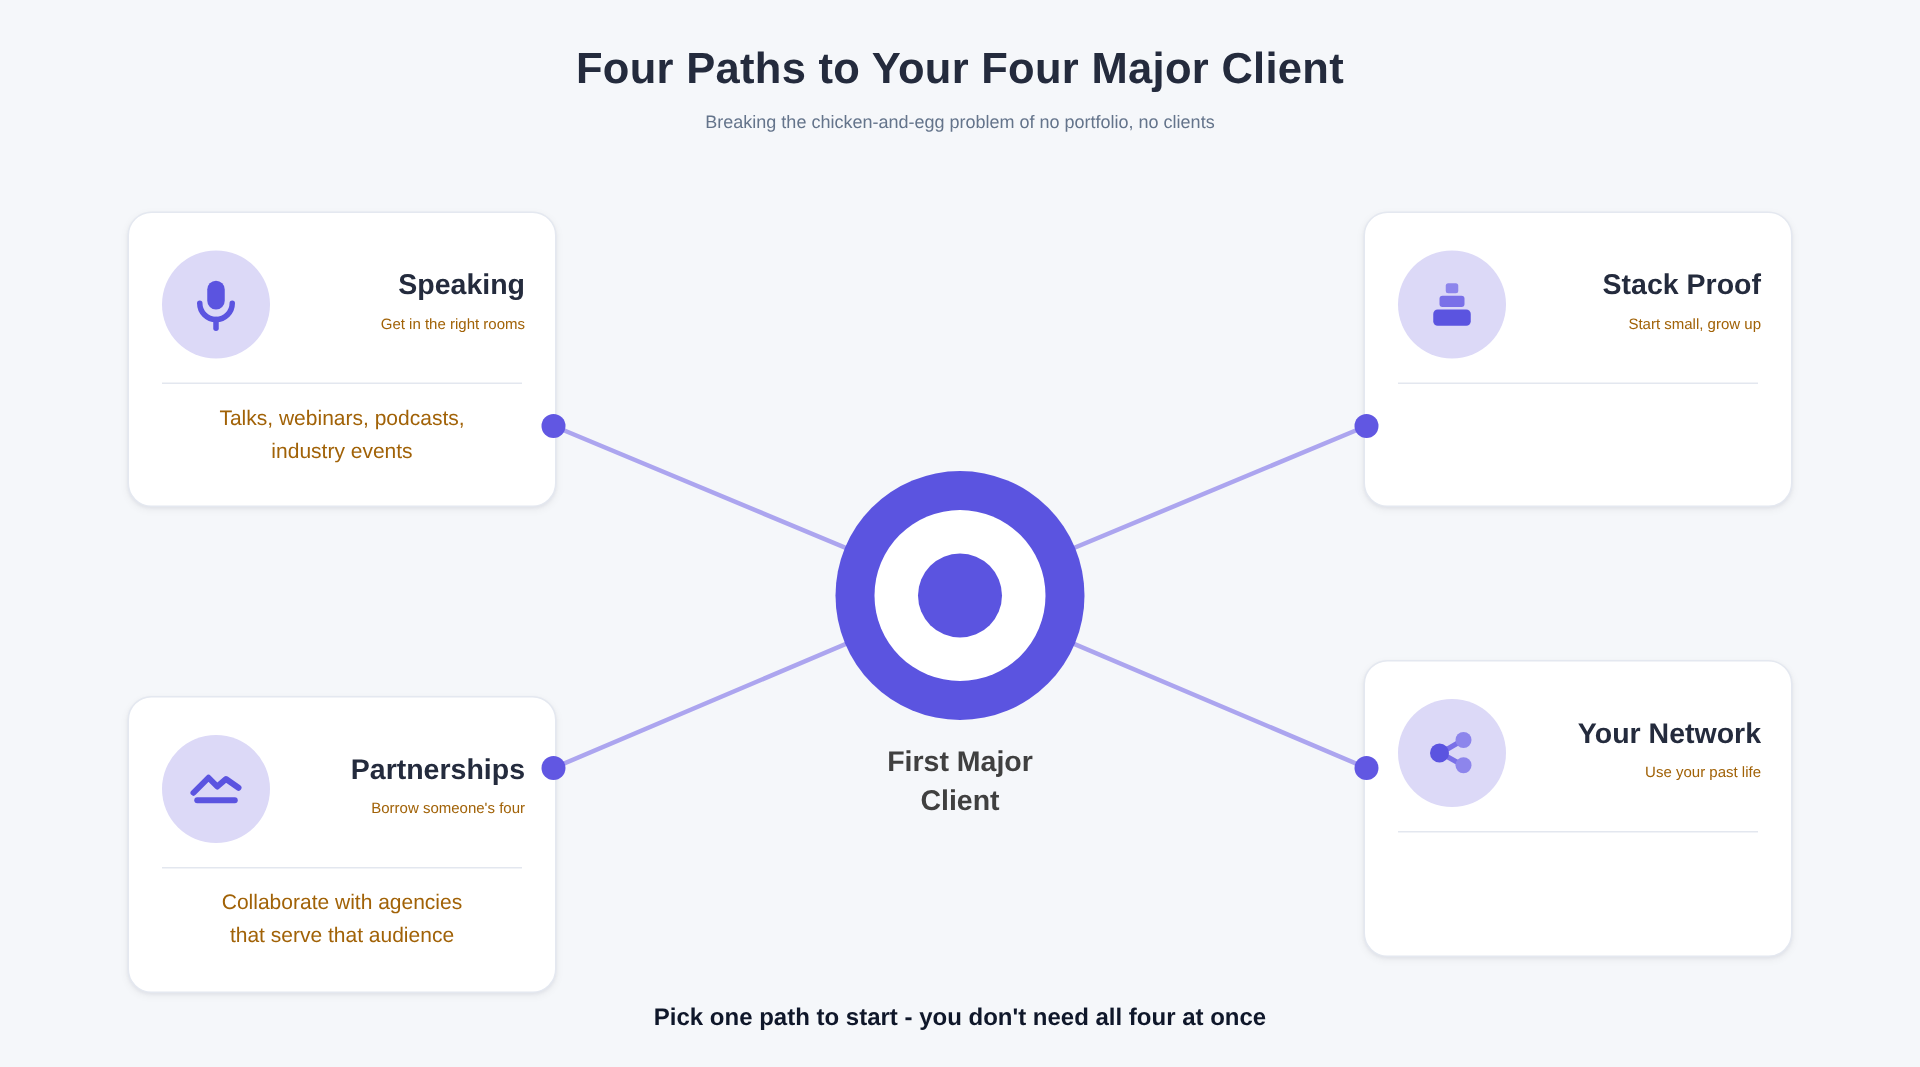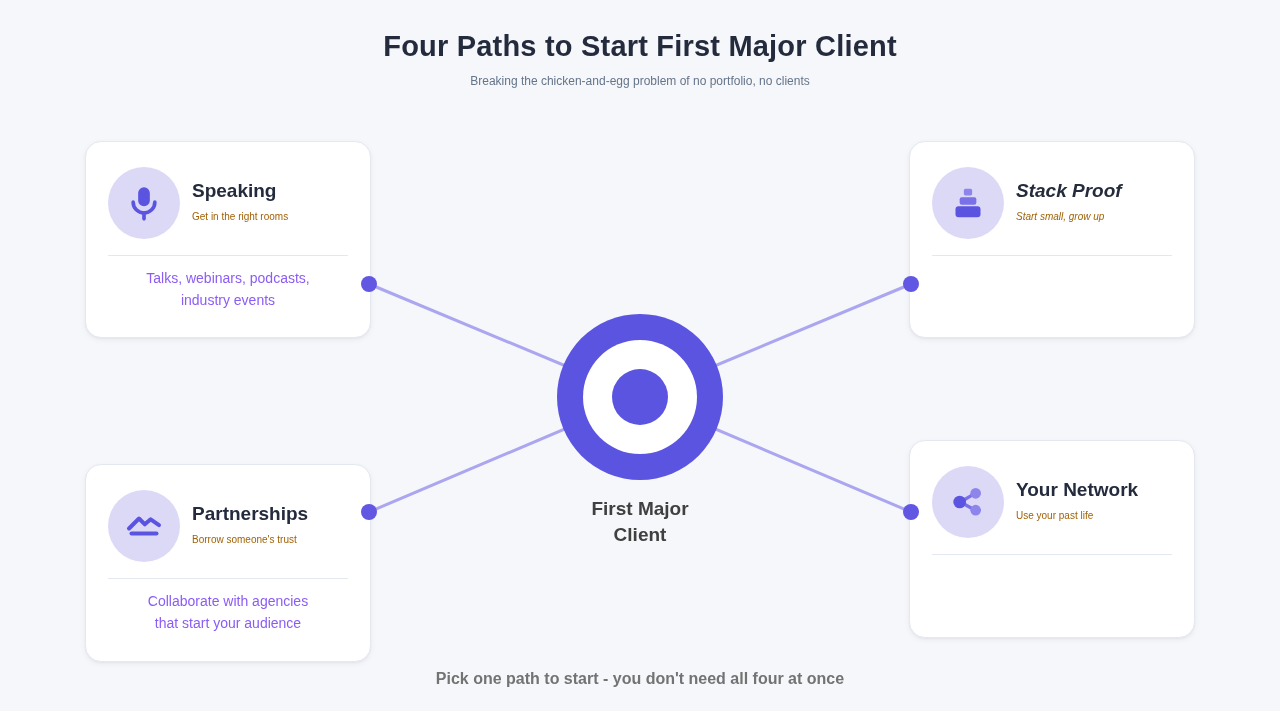--- a/index.html
+++ b/index.html
@@ -46,41 +46,41 @@
     position: absolute;
     width: 286px;
     height: 197px;
     background: #ffffff;
     border: 1px solid #e4e8f0;
     border-radius: 16px;
     box-shadow: 0 1px 2px rgba(16,24,40,.04), 0 2px 6px rgba(16,24,40,.05);
     z-index: 2;
   }
   .card-tl { left: 85px;  top: 141px; }
-  .card-tr { left: 909px; top: 141px; font-style: italic; }
+  .card-tr { left: 909px; top: 141px; }
   .card-bl { left: 85px;  top: 464px; height: 198px; }
   .card-br { left: 909px; top: 440px; height: 198px; }
 
   .card-header {
     display: flex;
     align-items: center;
     gap: 12px;
     padding: 25px 20px 0 22px;
   }
   .icon-circle {
     width: 72px; height: 72px;
     flex: 0 0 72px;
     border-radius: 50%;
     background: #dcd9f7;
     display: flex;
     align-items: center;
     justify-content: center;
   }
   .icon-circle svg { width: 40px; height: 40px; }
-  .card-head-text { flex: 1; text-align: left; }
+  .card-head-text { flex: 1; text-align: right; }
   .card-title {
     font-size: 19px;
     font-weight: bold;
     color: #242b3d;
     line-height: 26px;
   }
   .card-subtitle {
     font-size: 10px;
     color: #a16207;
     line-height: 22px;
@@ -88,21 +88,21 @@
   }
   .divider {
     height: 1px;
     background: #e3e7ef;
     margin: 16px 22px 0 22px;
   }
   .card-body {
     margin-top: 11px;
     text-align: center;
     font-size: 14px;
-    color: #8b5cf6;
+    color: #a16207;
     line-height: 22px;
   }
 
   
   .center-node {
     position: absolute;
     left: 557px; top: 314px;
     width: 166px; height: 166px;
     border-radius: 50%;
     background: #5b54e0;
@@ -149,29 +149,29 @@
   .dot-bl { left: 361px; top: 504px; }
   .dot-br { left: 903px; top: 504px; }
 
   
   .footer-note {
     position: absolute;
     top: 670px; left: 0; width: 100%;
     text-align: center;
     font-size: 16px;
     font-weight: 600;
-    color: #737373;
+    color: #0f172a;
   }
 </style>
 </head>
 <body>
 
 <div class="canvas">
 
-  <div class="page-title">Four Paths to Start First Major Client</div>
+  <div class="page-title">Four Paths to Your Four Major Client</div>
   <div class="page-subtitle">Breaking the chicken-and-egg problem of no portfolio, no clients</div>
 
   <svg class="connector-layer" width="1280" height="711" viewBox="0 0 1280 711">
     <line x1="369" y1="284" x2="640" y2="397" stroke="#aca5ef" stroke-width="3" stroke-linecap="round"></line>
     <line x1="911" y1="284" x2="640" y2="397" stroke="#aca5ef" stroke-width="3" stroke-linecap="round"></line>
     <line x1="369" y1="512" x2="640" y2="397" stroke="#aca5ef" stroke-width="3" stroke-linecap="round"></line>
     <line x1="911" y1="512" x2="640" y2="397" stroke="#aca5ef" stroke-width="3" stroke-linecap="round"></line>
   </svg>
 
   <div class="card card-tl">
@@ -217,27 +217,27 @@
   <div class="card card-bl">
     <div class="card-header">
       <div class="icon-circle">
         <svg viewBox="0 0 24 24" fill="none">
           <polyline points="3,13.5 9,7.5 12.5,11 16,8 21,11.5" stroke="#5b54e0" stroke-width="2.4" stroke-linecap="round" stroke-linejoin="round" fill="none"></polyline>
           <line x1="4.5" y1="16.5" x2="19.5" y2="16.5" stroke="#5b54e0" stroke-width="2.4" stroke-linecap="round"></line>
         </svg>
       </div>
       <div class="card-head-text">
         <div class="card-title">Partnerships</div>
-        <div class="card-subtitle">Borrow someone's trust</div>
+        <div class="card-subtitle">Borrow someone's four</div>
       </div>
     </div>
     <div class="divider"></div>
     <div class="card-body">
       <div>Collaborate with agencies</div>
-      <div>that start your audience</div>
+      <div>that serve that audience</div>
     </div>
   </div>
 
   <div class="card card-br">
     <div class="card-header">
       <div class="icon-circle">
         <svg viewBox="0 0 24 24" fill="none">
           <line x1="7.5" y1="12" x2="16" y2="7" stroke="#7a70e8" stroke-width="2"></line>
           <line x1="7.5" y1="12" x2="16" y2="16.8" stroke="#7a70e8" stroke-width="2"></line>
           <circle cx="7" cy="12" r="3.8" fill="#5b54e0"></circle>

